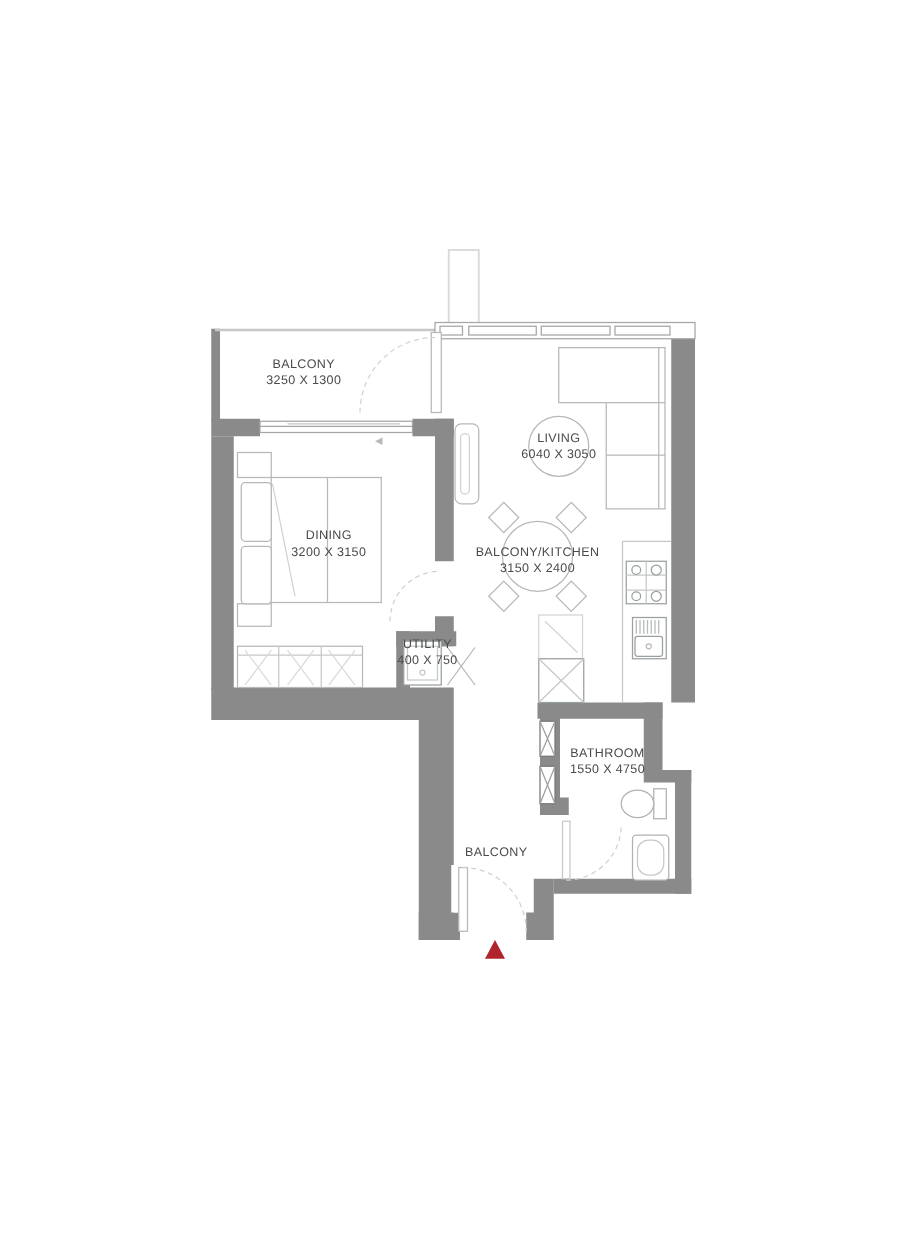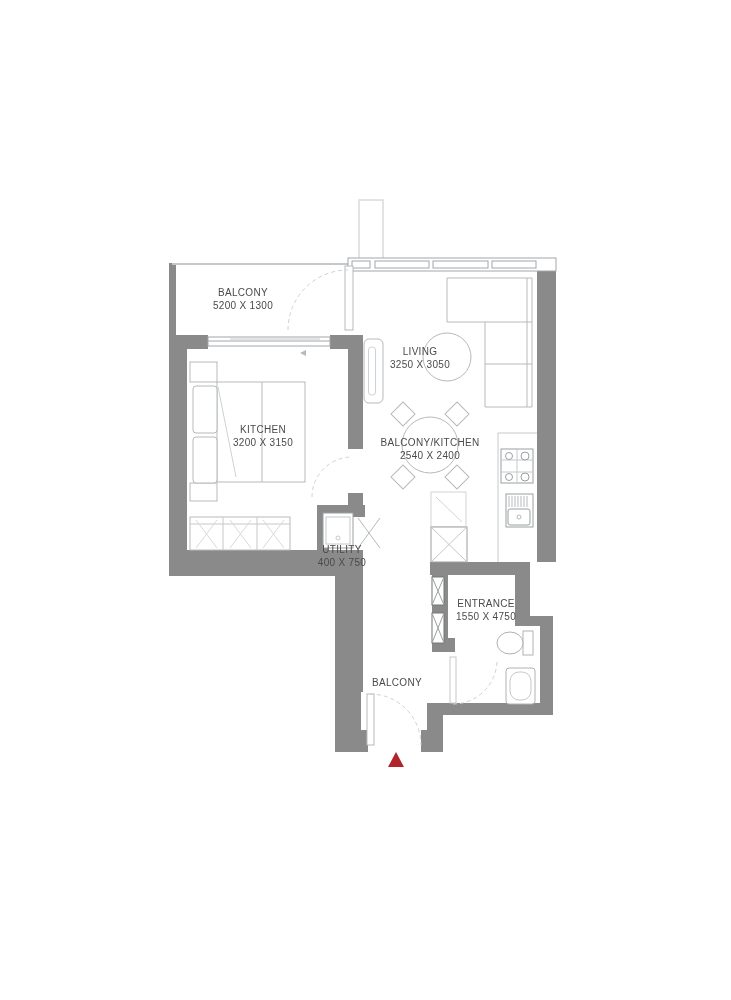--- a/index.html
+++ b/index.html
@@ -153,39 +153,39 @@
   <g fill="#ffffff" stroke="#aeb2b4">
     <rect x="506" y="668" width="29" height="36" rx="3"></rect>
     <rect x="510" y="672" width="21" height="28" rx="9" stroke="#c5c8ca"></rect>
   </g>
 
   <polygon points="396,752 388,767 404,767" fill="#b2242c"></polygon>
 </svg>
 
 <div class="label" style="left:243px;top:299px">
   <div class="nm">BALCONY</div>
-  <div class="dm">5200 X 1300</div>
+  <div class="dm">3250 X 1300</div>
 </div>
-<div class="label" style="left:420px;top:358px">
+<div class="label" style="left:447px;top:358px">
   <div class="nm">LIVING</div>
-  <div class="dm">3250 X 3050</div>
+  <div class="dm">6040 X 3050</div>
 </div>
 <div class="label" style="left:263px;top:436px">
-  <div class="nm">KITCHEN</div>
+  <div class="nm">DINING</div>
   <div class="dm">3200 X 3150</div>
 </div>
 <div class="label" style="left:430px;top:449px">
   <div class="nm">BALCONY/KITCHEN</div>
-  <div class="dm">2540 X 2400</div>
+  <div class="dm">3150 X 2400</div>
 </div>
-<div class="label" style="left:342px;top:556px">
+<div class="label" style="left:342px;top:523px">
   <div class="nm">UTILITY</div>
   <div class="dm">400 X 750</div>
 </div>
 <div class="label" style="left:486px;top:610px">
-  <div class="nm">ENTRANCE</div>
+  <div class="nm">BATHROOM</div>
   <div class="dm">1550 X 4750</div>
 </div>
 <div class="label" style="left:397px;top:683px">
   <div class="nm">BALCONY</div>
 </div>
 
 </div>
 
 </body></html>

